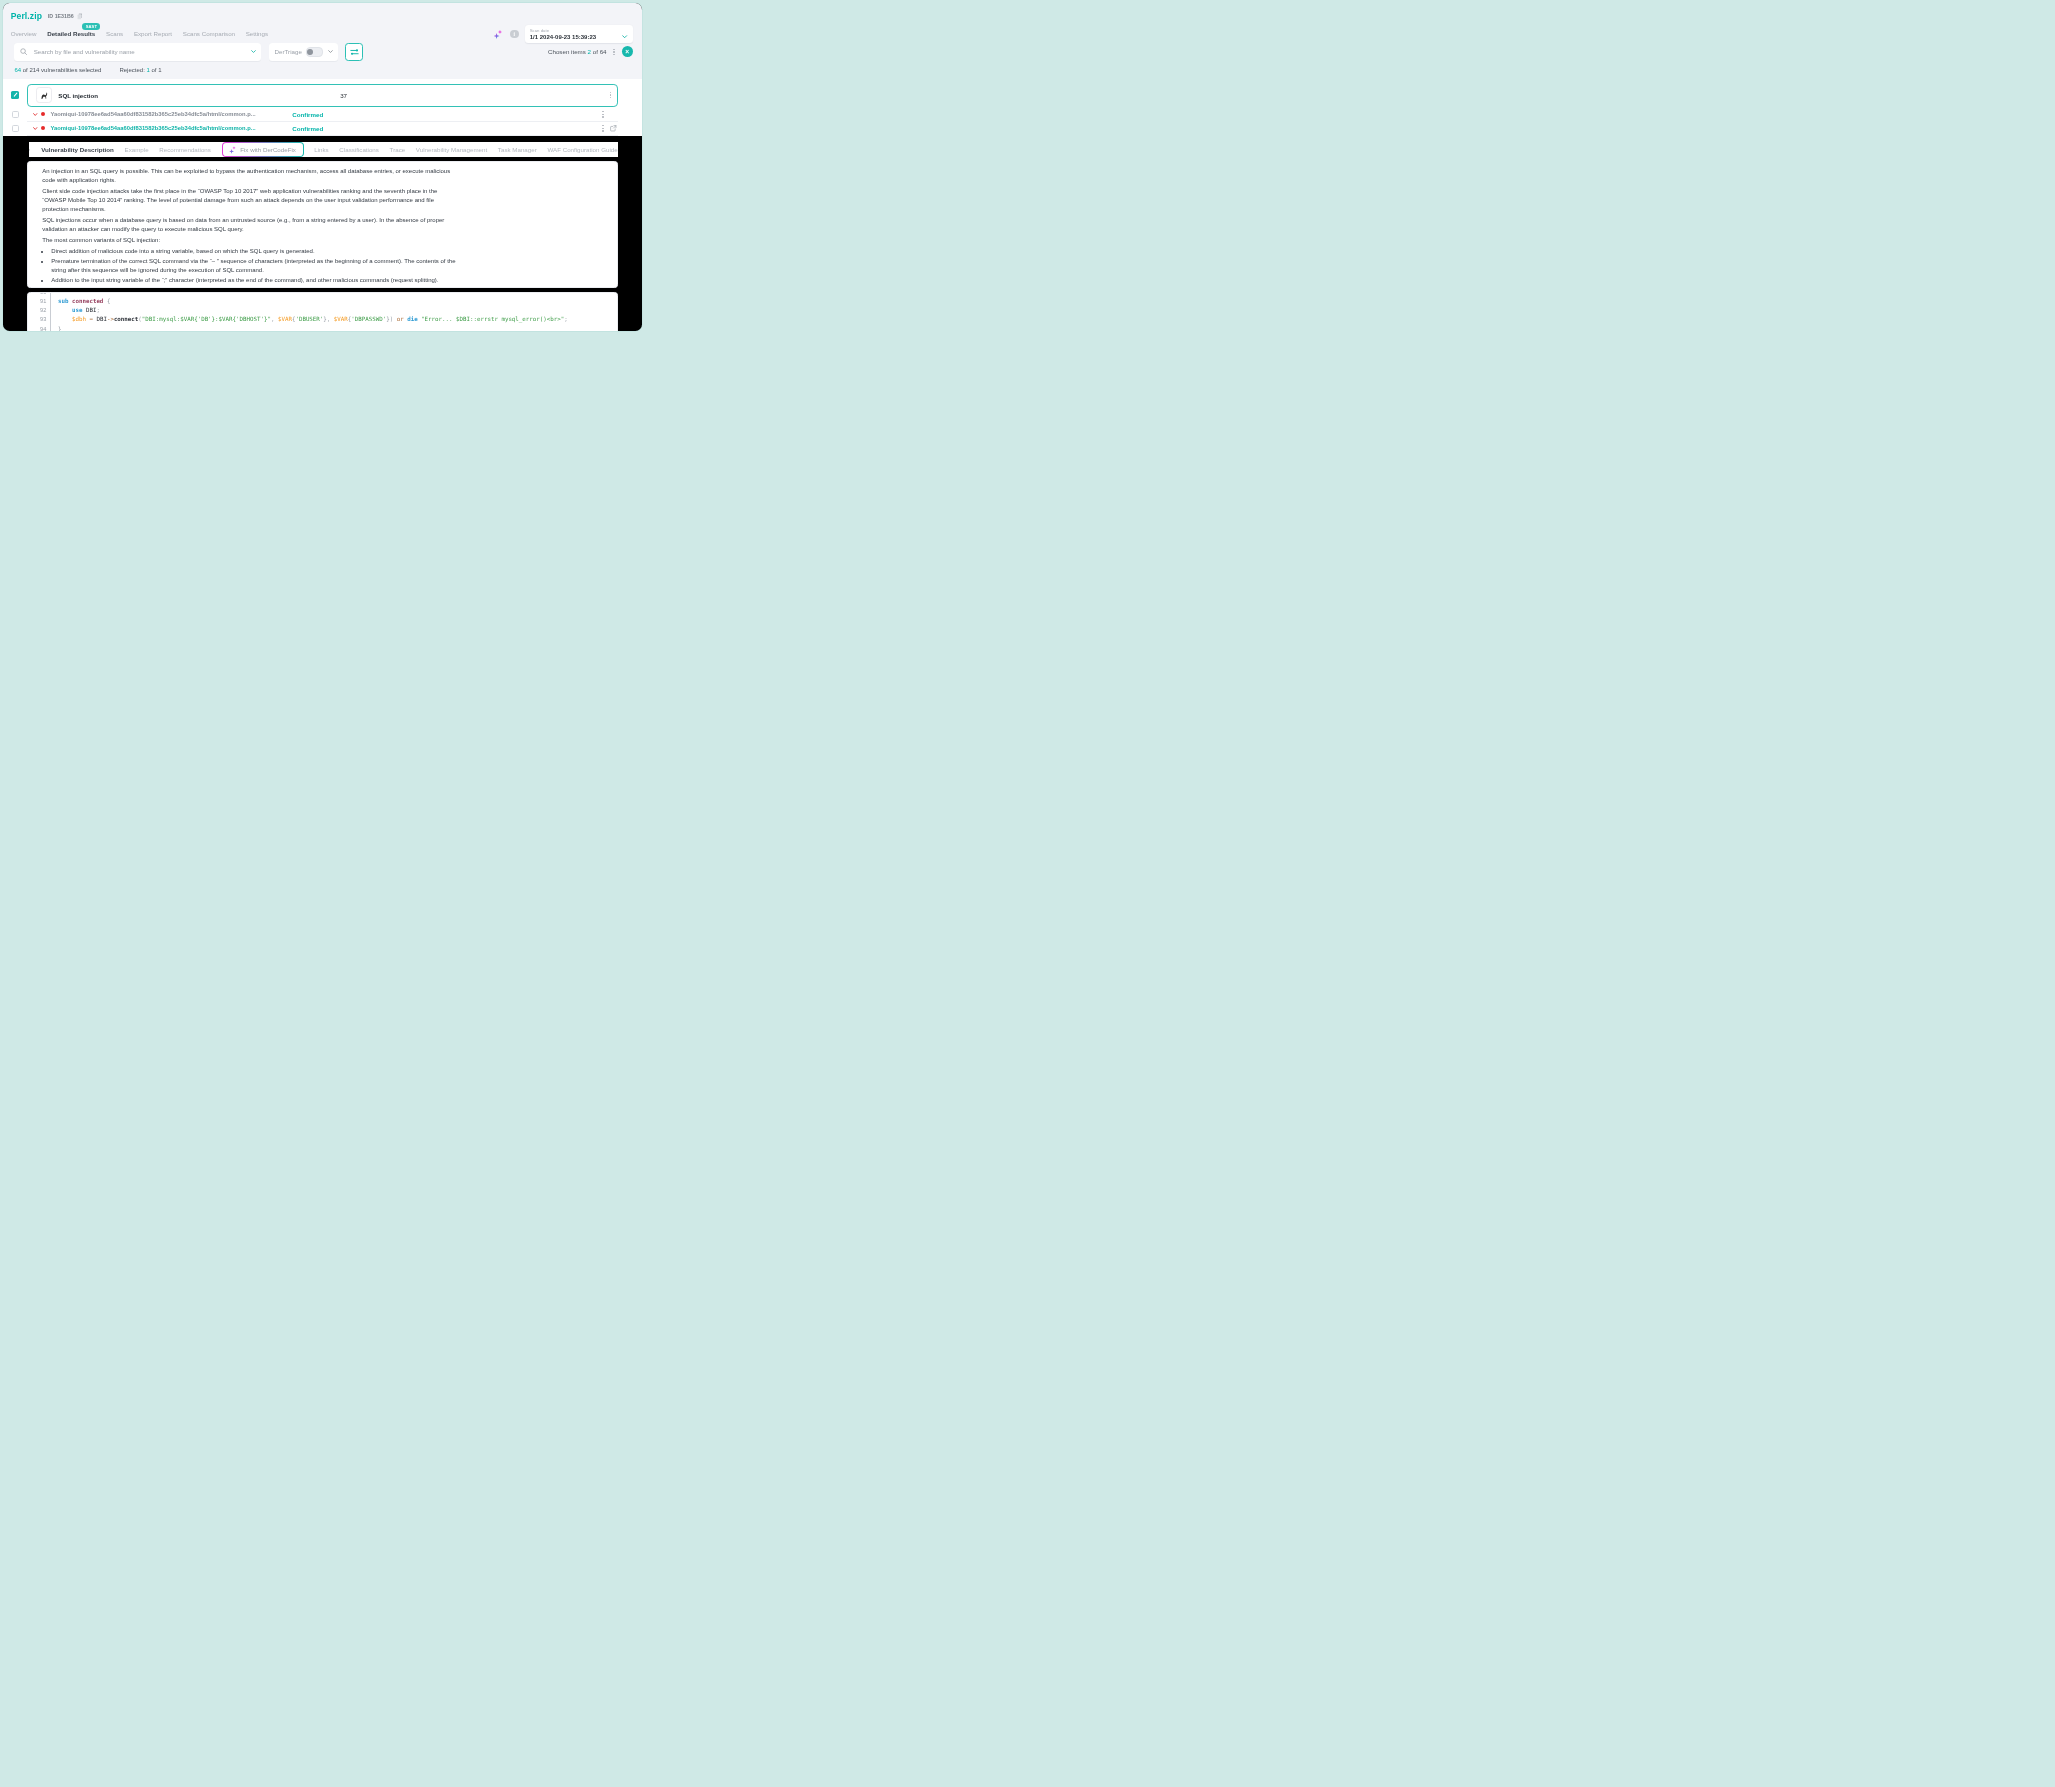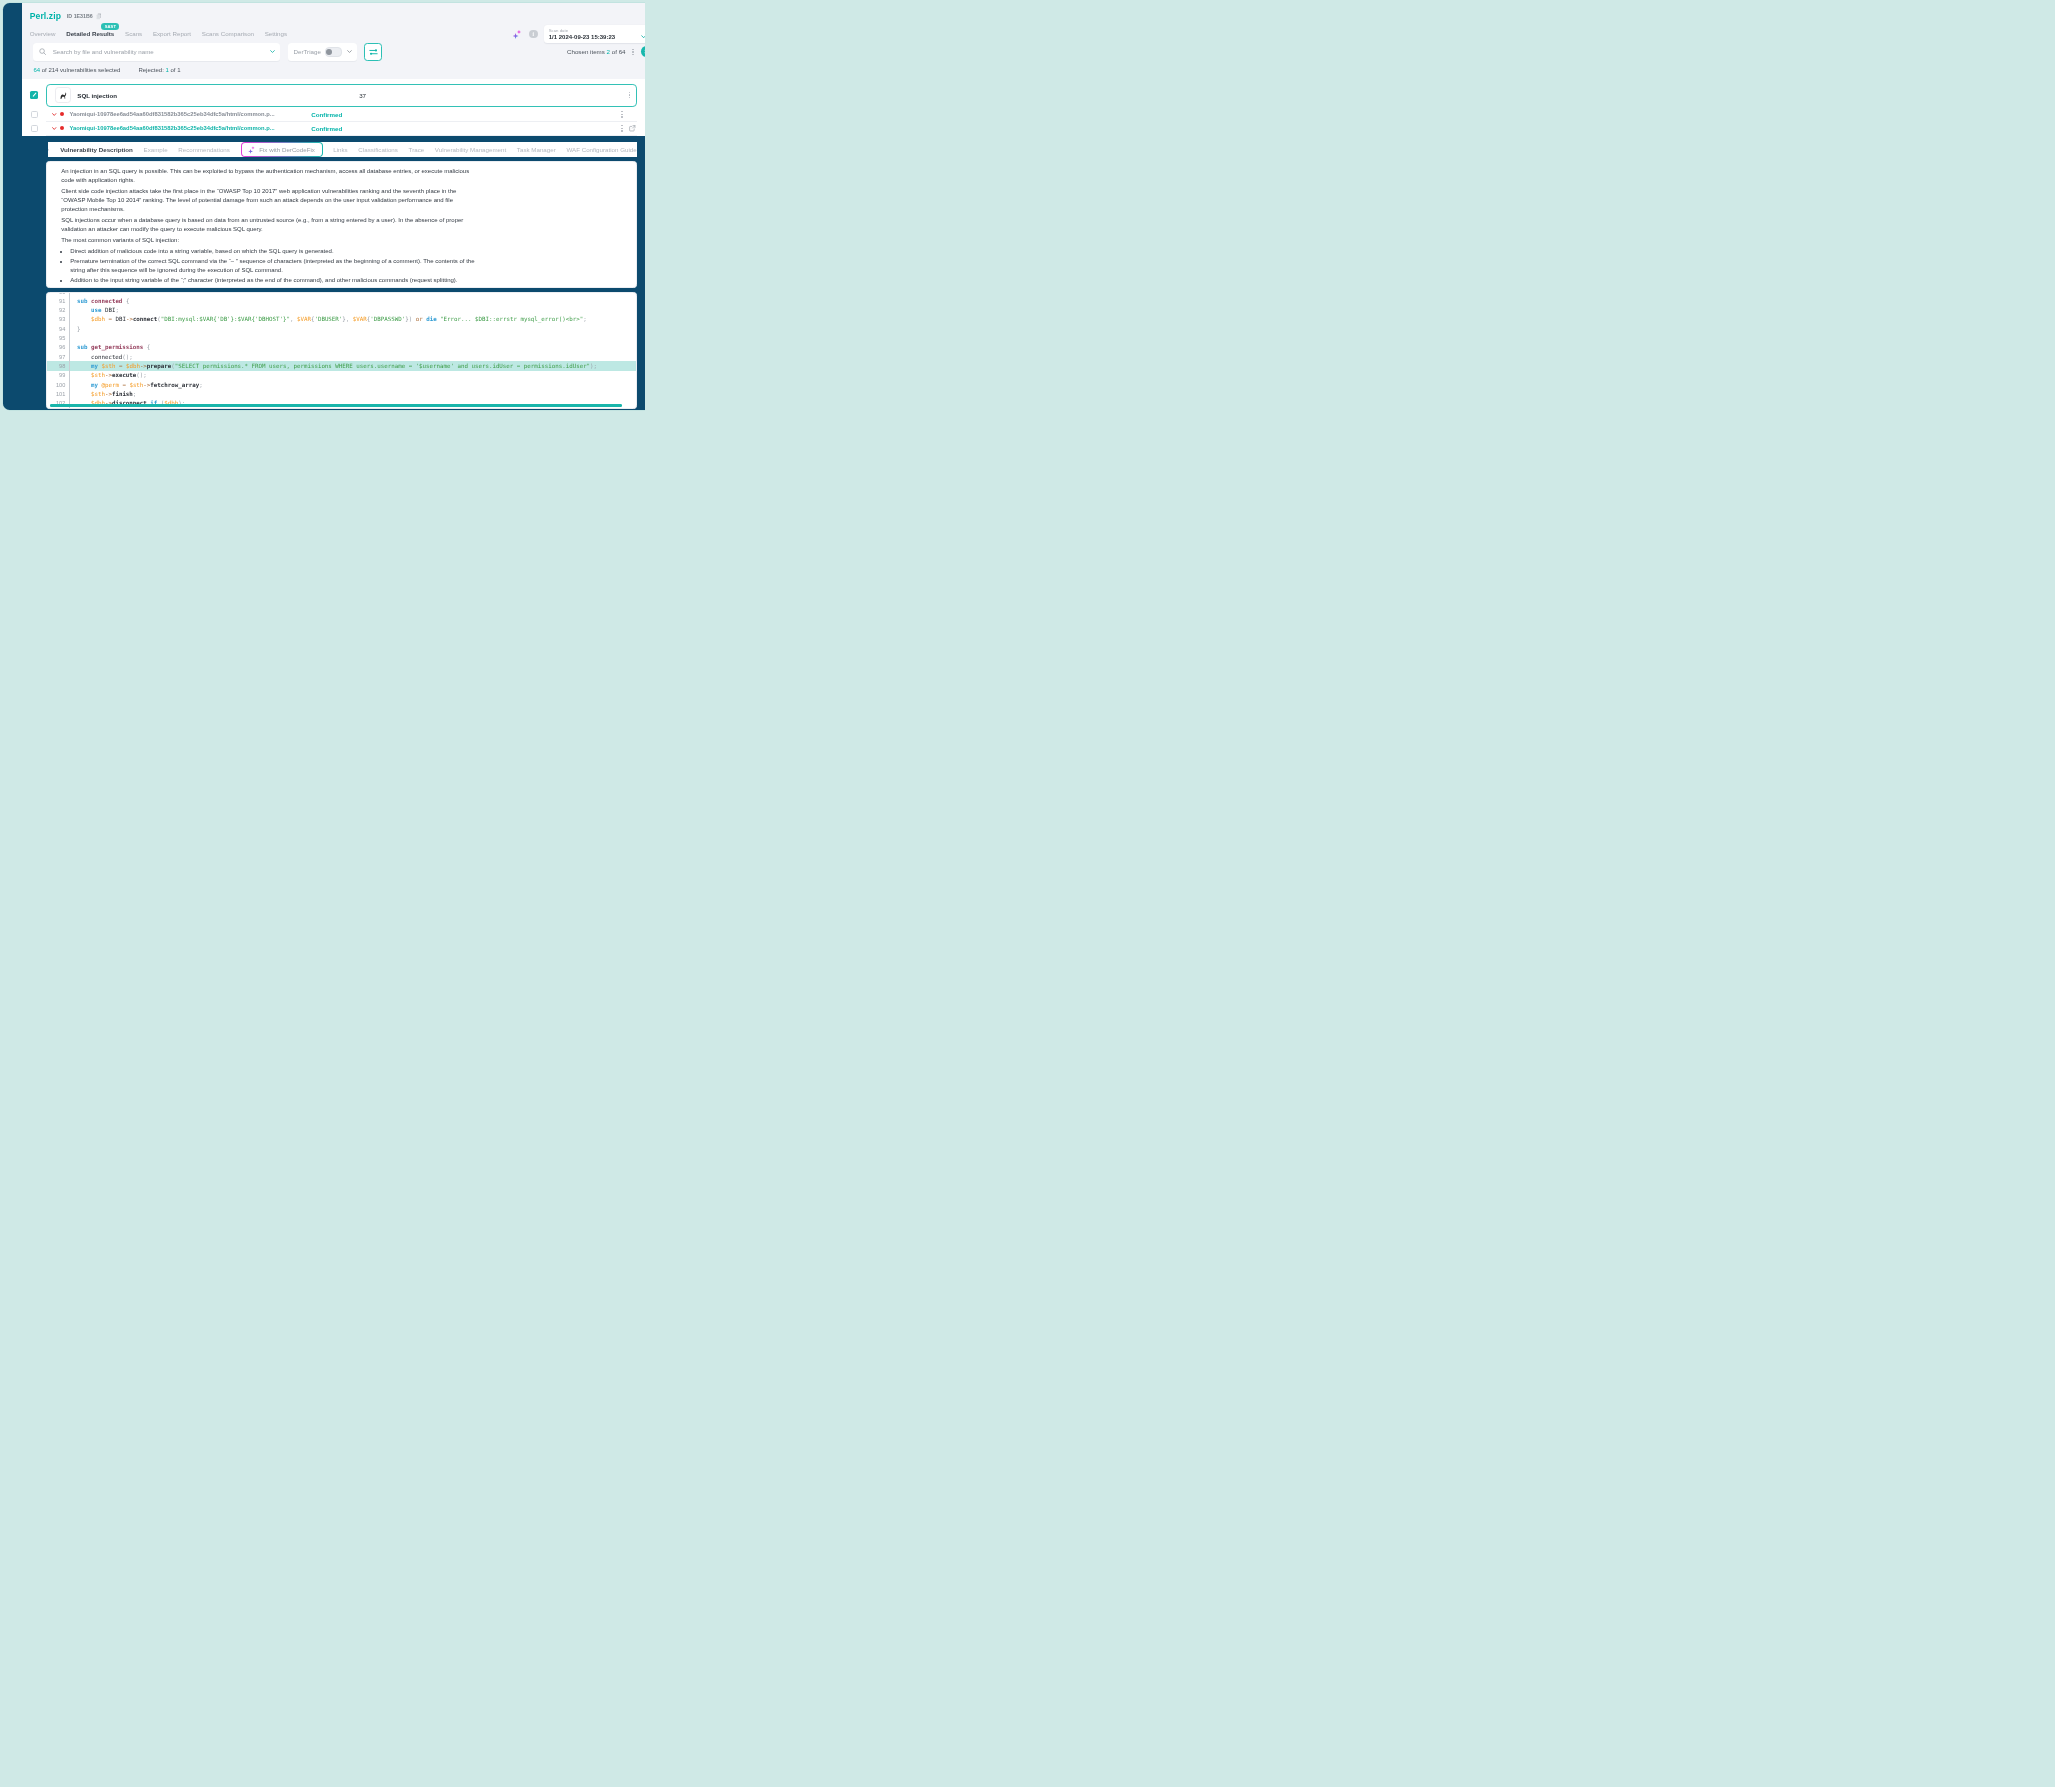--- a/index.html
+++ b/index.html
@@ -4,24 +4,23 @@
 <style>
   html,body{margin:0;padding:0;}
   body{
     width:645px;height:414px;overflow:hidden;
     background:#cfe9e6;
     font-family:"Liberation Sans",sans-serif;
     position:relative;
   }
   .frame{position:absolute;inset:0;padding:3.3px;box-sizing:border-box;}
   .card{
-    position:relative;width:100%;height:407px;background:#0c4a6e;
+    position:relative;width:100%;height:328px;background:#000000;
     border-radius:6.6px;overflow:hidden;
     box-shadow:0 0 0 0.4px rgba(0,140,130,.12);
-    padding-left:19px;
   }
   
   .top{background:#f3f4f8;padding:8.2px 8.2px 5.8px 7.4px;position:relative;}
   .title-row{display:flex;align-items:center;gap:5.8px;}
   .app-title{color:#00b3a9;font-size:8.6px;font-weight:bold;letter-spacing:0.1px;}
   .scan-id{color:#7a8088;font-size:5.3px;display:flex;align-items:center;gap:2.9px;font-weight:bold;}
   .nav-tabs{display:flex;gap:10.7px;margin-top:8.2px;font-size:6.2px;color:#a6abb3;align-items:center;}
   .nav-tab{position:relative;cursor:pointer;white-space:nowrap;}
   .nav-tab.active{color:#3c434d;font-weight:bold;}
   .sast-badge{

